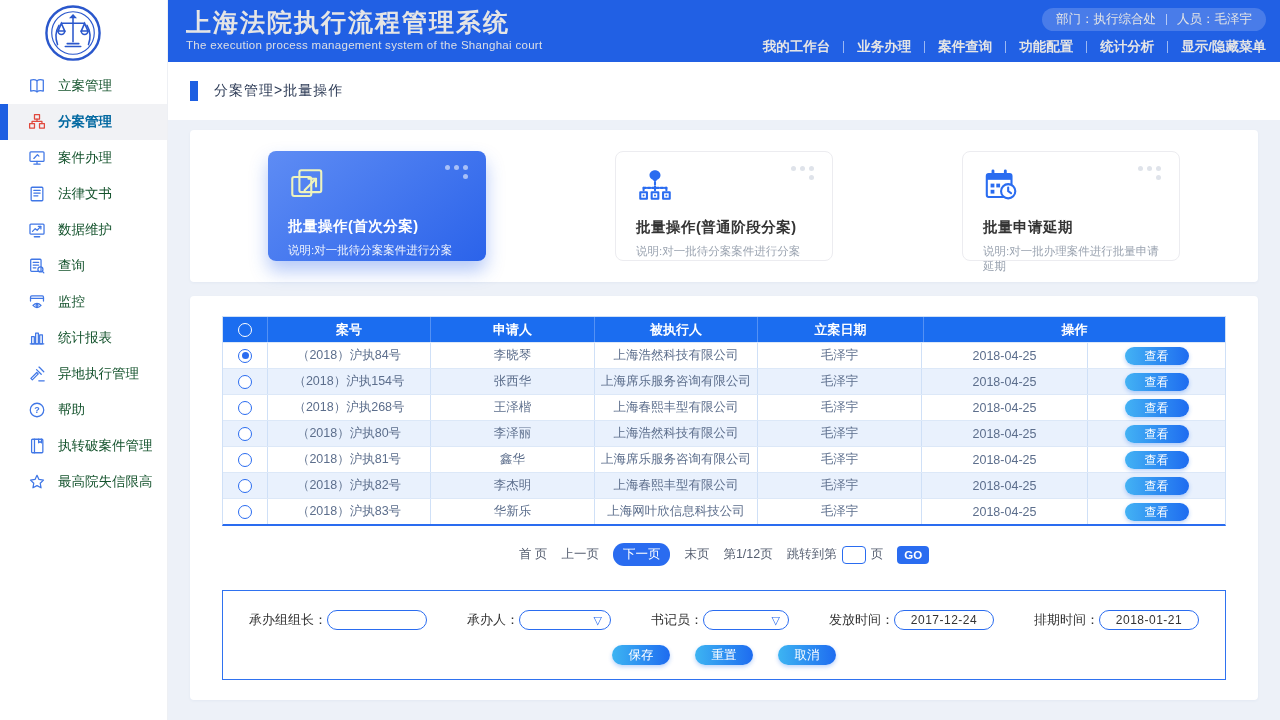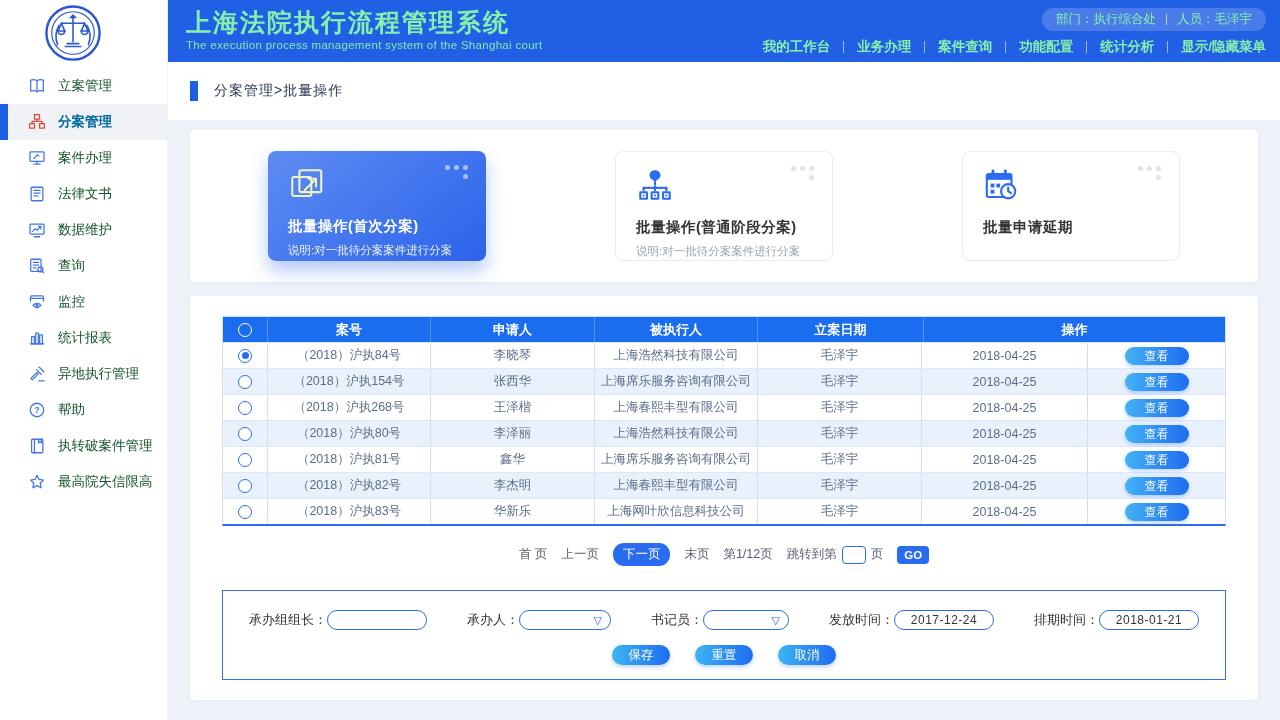--- a/index.html
+++ b/index.html
@@ -1,20 +1,20 @@
 <!DOCTYPE html>
 <html><head>
 <meta charset="utf-8">
 <style>
   * { margin:0; padding:0; box-sizing:border-box; }
   html,body { width:1280px; height:720px; overflow:hidden; }
   body { font-family:"Liberation Sans","DejaVu Sans",sans-serif; background:#edf1f8; position:relative; }
 
   
-  .topbar { position:absolute; left:168px; top:0; right:0; height:62px; background:#2160e4; color:#86efac; }
+  .topbar { position:absolute; left:168px; top:0; right:0; height:62px; background:#2160e4; color:#e5e5e5; }
   .brand { position:absolute; left:18px; top:7px; }
   .brand h1 { font-size:25px; font-weight:bold; letter-spacing:2px; line-height:30px; }
   .brand .sub { font-size:11.5px; letter-spacing:.3px; margin-top:2px; opacity:.95; }
   .user-pill { position:absolute; right:14px; top:8px; background:rgba(255,255,255,.18); border-radius:12px; height:23px; display:flex; align-items:center; gap:10px; padding:0 14px; font-size:12.5px; }
   .pill-sep { width:1px; height:11px; background:rgba(255,255,255,.6); }
   .top-nav { position:absolute; right:14px; top:38px; display:flex; align-items:center; gap:13px; font-size:13.5px; font-weight:bold; }
   .nav-sep { width:1px; height:12px; background:rgba(255,255,255,.55); }
   .top-nav .tn { cursor:pointer; }
 
   
@@ -296,20 +296,21 @@
           <circle cx="26.5" cy="25.5" r="7.5" fill="#fff"></circle>
           <path d="M26.5 21.5v4l3 2"></path>
         </svg>
       <div class="dots">
           <i></i>
           <i></i>
           <i></i>
           <i></i>
         </div>
       <div class="ct">批量申请延期</div>
+      <div class="cd">说明:对一批办理案件进行批量申请延期</div>
     </div>
   </section>
 
   <section class="panel table-panel">
     <div class="grid">
       <div class="thead">
         <div class="tc c0">
             <span class="radio"></span>
           </div>
         <div class="tc c1">案号</div>

